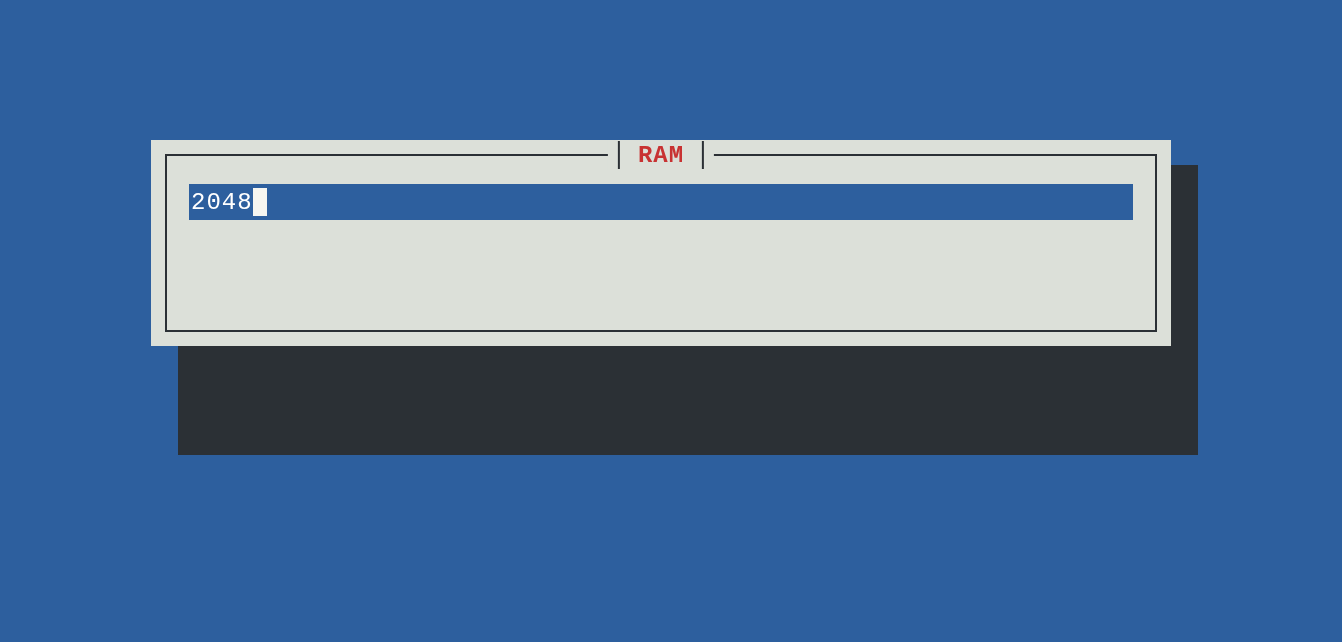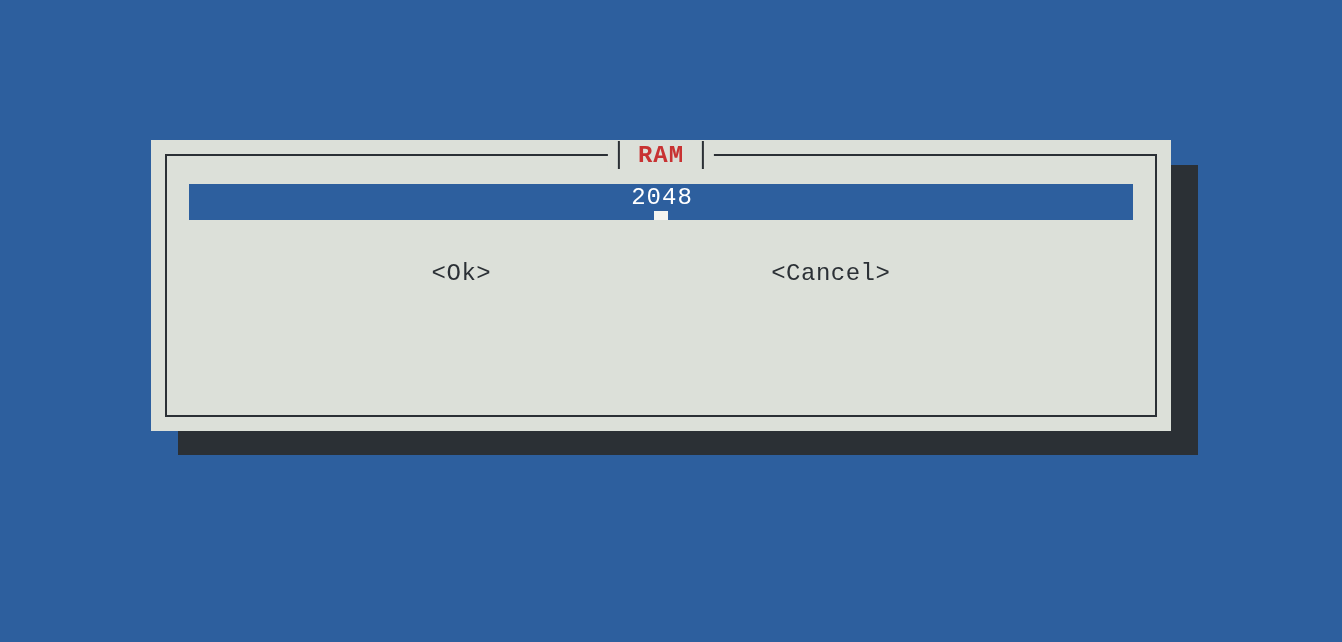--- a/index.html
+++ b/index.html
@@ -25,21 +25,21 @@
       width: 1020px;
       height: 290px;
       background: #2b3035;
     }
     
     .dialog {
       position: absolute;
       left: 151px;
       top: 140px;
       width: 1020px;
-      height: 291px;
+      height: 206px;
       background: #dce0d9;
       padding: 14px;
     }
     
     .dialog-border {
       width: 100%;
       height: 100%;
       border: 2px solid #2b3035;
       position: relative;
       padding: 28px 22px 20px 22px;
@@ -78,21 +78,20 @@
       letter-spacing: 0.5px;
     }
     
     .input-row {
       background: #2d5f9e;
       height: 36px;
       width: 100%;
       display: flex;
       align-items: center;
       margin-bottom: 40px;
-      flex-direction: column;
     }
     
     .input-value {
       color: #ffffff;
       letter-spacing: 1px;
       padding-left: 2px;
     }
     
     .cursor {
       display: inline-block;
@@ -128,19 +127,15 @@
       <span class="dialog-title">RAM</span>
       <span class="title-bracket"></span>
     </div>
 
 
     <div class="input-row">
       <span class="input-value">2048</span>
         <span class="cursor"></span>
     </div>
 
-    <div class="button-row">
-      <span class="dlg-button">&lt;Ok&gt;</span>
-      <span class="dlg-button">&lt;Cancel&gt;</span>
-    </div>
 
   </div>
 </div>
 
 </body></html>

